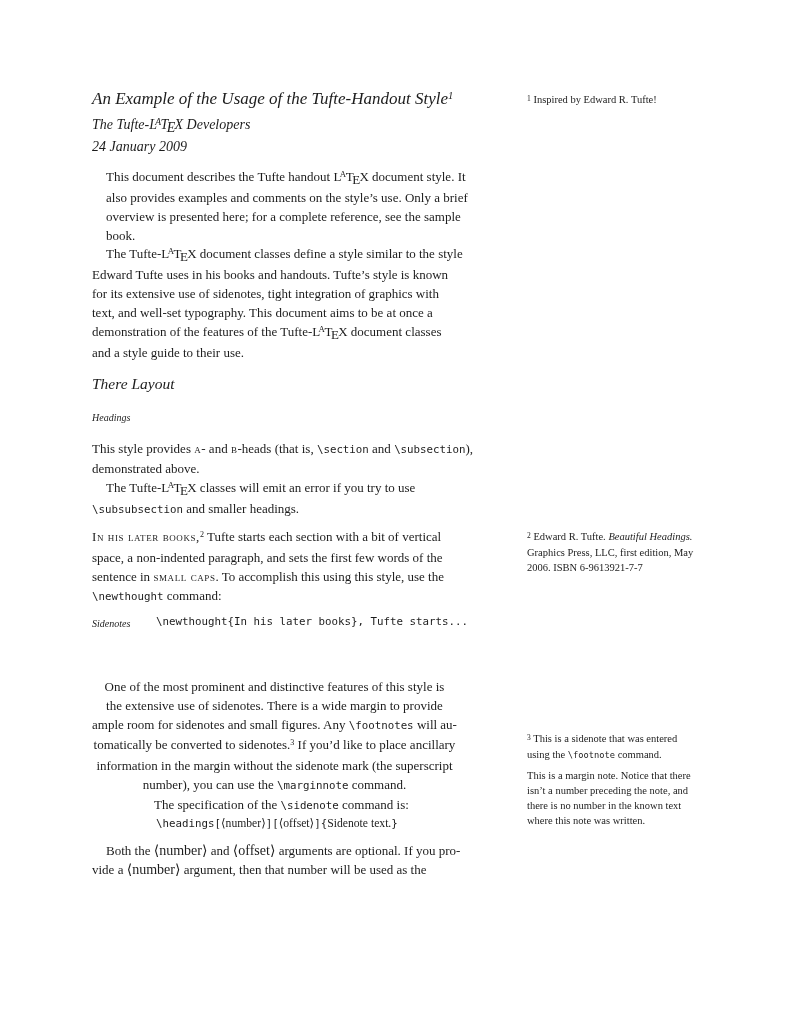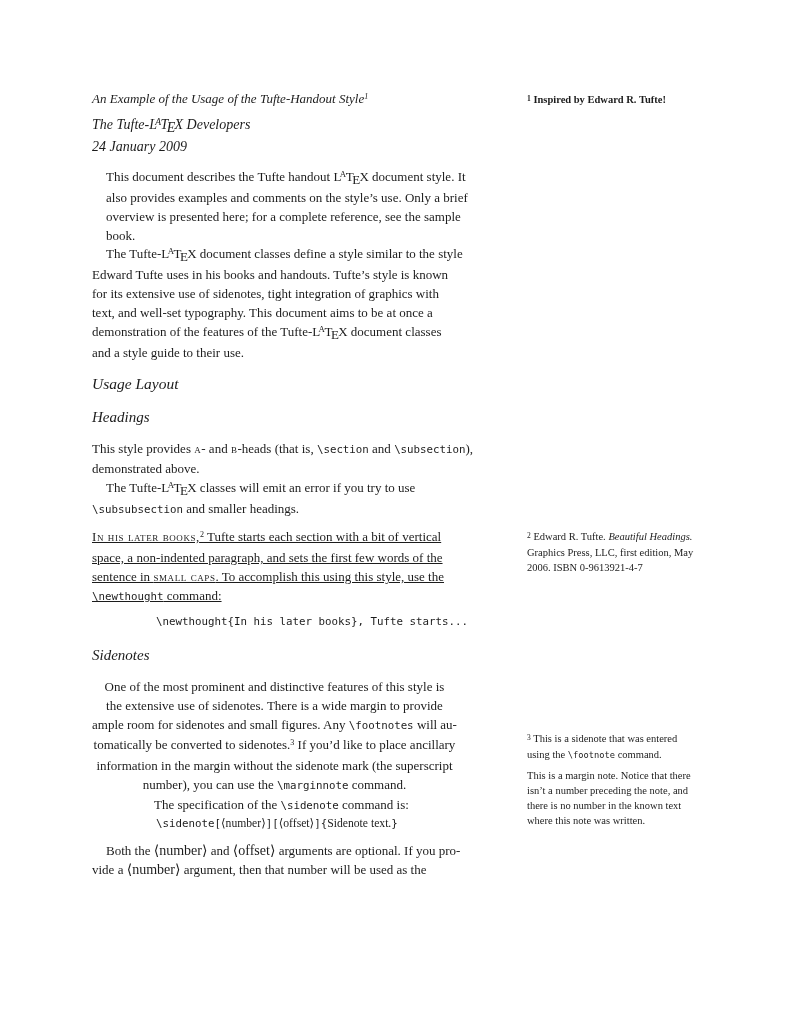--- a/index.html
+++ b/index.html
@@ -16,44 +16,44 @@
     font-size:13px;line-height:19px;
   }
   .margin-col{
     position:absolute;left:527px;top:0;width:196px;
     font-size:10.5px;line-height:15px;
   }
   .block,.note{position:absolute;left:0;white-space:nowrap;}
   .note{white-space:normal;width:192px;}
 
   
-  .kind-title{font-style:italic;font-size:13px;line-height:21px;}
+  .kind-title{font-style:italic;font-size:17px;line-height:21px;}
   .kind-author,.kind-date{font-style:italic;font-size:14px;line-height:17px;}
   .kind-section{font-style:italic;font-size:15.5px;line-height:19px;}
-  .kind-subsection{font-style:italic;font-size:15px;line-height:17px;}
+  .kind-subsection{font-style:italic;font-size:10px;line-height:17px;}
   .kind-code{font-family:"DejaVu Sans Mono","Liberation Mono",monospace;font-size:10.8px;margin-left:48px;}
 
   
   .block-document-title{top:88px;}
   .block-document-author{top:116px;}
   .block-document-date{top:138px;}
   .block-abstract{top:167px;left:14px;}
   .block-para-intro{top:244px;}
   .block-section-page-layout{top:374px;}
   .block-subsection-headings{top:409px;}
   .block-para-headings{top:439px;}
-  .block-para-newthought{top:527px;text-decoration:underline;}
+  .block-para-newthought{top:527px;}
   .block-code-newthought{top:612px;left:16px;}
-  .block-subsection-sidenotes{top:647px;text-align:center;}
+  .block-subsection-sidenotes{top:615px;text-align:center;}
   .block-para-sidenotes{top:677px;text-align:center;}
   .block-code-sidenote-spec{top:814px;left:16px;}
   .block-para-arguments{top:841px;}
 
   
-  .note-sidenote-1{top:92px;font-weight:bold;}
+  .note-sidenote-1{top:92px;}
   .note-sidenote-2{top:529px;}
   .note-sidenote-3{top:731px;}
   .note-margin-note{top:768px;}
 
   
   .seg-sup{font-size:62%;position:relative;top:-0.45em;}
   .seg-mark{font-size:72%;position:relative;top:-0.32em;}
   .seg-sc{font-variant:small-caps;letter-spacing:0.045em;}
   .seg-mono{font-family:"DejaVu Sans Mono","Liberation Mono",monospace;font-size:83%;}
   .seg-it{font-style:italic;}
@@ -67,29 +67,29 @@
 </head>
 <body>
 
 <div class="page">
   <div class="main-col">
       <div class="block block-document-title kind-title"><span>An Example of the Usage of the Tufte-Handout Style</span><span class="seg-sup">1</span></div>
       <div class="block block-document-author kind-author"><span>The Tufte-</span><span class="latex-logo">L<span class="latex-a">A</span>T<span class="latex-e">E</span>X</span><span> Developers</span></div>
       <div class="block block-document-date kind-date"><span>24 January 2009</span></div>
       <div class="block block-abstract kind-abstract"><span>This document describes the Tufte handout </span><span class="latex-logo">L<span class="latex-a">A</span>T<span class="latex-e">E</span>X</span><span> document style. It</span><br><span>also provides examples and comments on the style’s use. Only a brief</span><br><span>overview is presented here; for a complete reference, see the sample</span><br><span>book.</span></div>
       <div class="block block-para-intro kind-para"><span class="seg-indent"></span><span>The Tufte-</span><span class="latex-logo">L<span class="latex-a">A</span>T<span class="latex-e">E</span>X</span><span> document classes define a style similar to the style</span><br><span>Edward Tufte uses in his books and handouts. Tufte’s style is known</span><br><span>for its extensive use of sidenotes, tight integration of graphics with</span><br><span>text, and well-set typography. This document aims to be at once a</span><br><span>demonstration of the features of the Tufte-</span><span class="latex-logo">L<span class="latex-a">A</span>T<span class="latex-e">E</span>X</span><span> document classes</span><br><span>and a style guide to their use.</span></div>
-      <div class="block block-section-page-layout kind-section"><span>Usage Layout</span></div>
+      <div class="block block-section-page-layout kind-section"><span>There Layout</span></div>
       <div class="block block-subsection-headings kind-subsection"><span>Headings</span></div>
       <div class="block block-para-headings kind-para"><span>This style provides </span><span class="seg-sc">a</span><span>- and </span><span class="seg-sc">b</span><span>-heads (that is, </span><span class="seg-mono">\section</span><span> and </span><span class="seg-mono">\subsection</span><span>),</span><br><span>demonstrated above.</span><br><span class="seg-indent"></span><span>The Tufte-</span><span class="latex-logo">L<span class="latex-a">A</span>T<span class="latex-e">E</span>X</span><span> classes will emit an error if you try to use</span><br><span class="seg-mono">\subsubsection</span><span> and smaller headings.</span></div>
       <div class="block block-para-newthought kind-para"><span class="seg-sc">In his later books,</span><span class="seg-sup">2</span><span> Tufte starts each section with a bit of vertical</span><br><span>space, a non-indented paragraph, and sets the first few words of the</span><br><span>sentence in </span><span class="seg-sc">small caps</span><span>. To accomplish this using this style, use the</span><br><span class="seg-mono">\newthought</span><span> command:</span></div>
       <div class="block block-code-newthought kind-code"><span>\newthought{In his later books}, Tufte starts...</span></div>
       <div class="block block-subsection-sidenotes kind-subsection"><span>Sidenotes</span></div>
       <div class="block block-para-sidenotes kind-para"><span>One of the most prominent and distinctive features of this style is</span><br><span>the extensive use of sidenotes. There is a wide margin to provide</span><br><span>ample room for sidenotes and small figures. Any </span><span class="seg-mono">\footnotes</span><span> will au-</span><br><span>tomatically be converted to sidenotes.</span><span class="seg-sup">3</span><span> If you’d like to place ancillary</span><br><span>information in the margin without the sidenote mark (the superscript</span><br><span>number), you can use the </span><span class="seg-mono">\marginnote</span><span> command.</span><br><span class="seg-indent"></span><span>The specification of the </span><span class="seg-mono">\sidenote</span><span> command is:</span></div>
-      <div class="block block-code-sidenote-spec kind-code"><span>\sidenote[</span><span class="seg-arg">⟨number⟩</span><span>][</span><span class="seg-arg">⟨offset⟩</span><span>]{</span><span class="seg-arg">Sidenote text.</span><span>}</span></div>
+      <div class="block block-code-sidenote-spec kind-code"><span>\headings[</span><span class="seg-arg">⟨number⟩</span><span>][</span><span class="seg-arg">⟨offset⟩</span><span>]{</span><span class="seg-arg">Sidenote text.</span><span>}</span></div>
       <div class="block block-para-arguments kind-para"><span class="seg-indent"></span><span>Both the </span><span class="seg-arg">⟨number⟩</span><span> and </span><span class="seg-arg">⟨offset⟩</span><span> arguments are optional. If you pro-</span><br><span>vide a </span><span class="seg-arg">⟨number⟩</span><span> argument, then that number will be used as the</span></div>
     </div>
   <div class="margin-col">
       <div class="note note-sidenote-1"><span class="seg-mark">1</span><span> Inspired by Edward R. Tufte!</span></div>
-      <div class="note note-sidenote-2"><span class="seg-mark">2</span><span> Edward R. Tufte. </span><span class="seg-it">Beautiful Headings.</span><br><span>Graphics Press, LLC, first edition, May</span><br><span>2006. ISBN 0-9613921-4-7</span></div>
+      <div class="note note-sidenote-2"><span class="seg-mark">2</span><span> Edward R. Tufte. </span><span class="seg-it">Beautiful Headings.</span><br><span>Graphics Press, LLC, first edition, May</span><br><span>2006. ISBN 6-9613921-7-7</span></div>
       <div class="note note-sidenote-3"><span class="seg-mark">3</span><span> This is a sidenote that was entered</span><br><span>using the </span><span class="seg-mono">\footnote</span><span> command.</span></div>
       <div class="note note-margin-note"><span>This is a margin note. Notice that there</span><br><span>isn’t a number preceding the note, and</span><br><span>there is no number in the known text</span><br><span>where this note was written.</span></div>
     </div>
 </div>
 
 </body></html>

